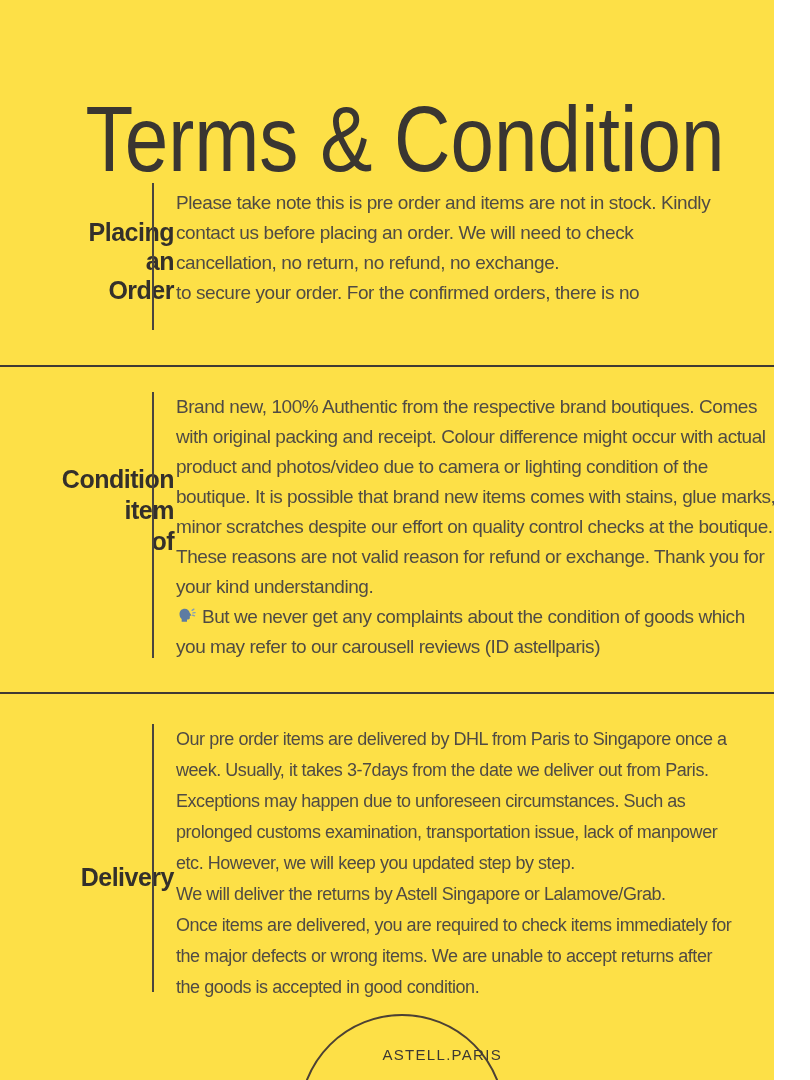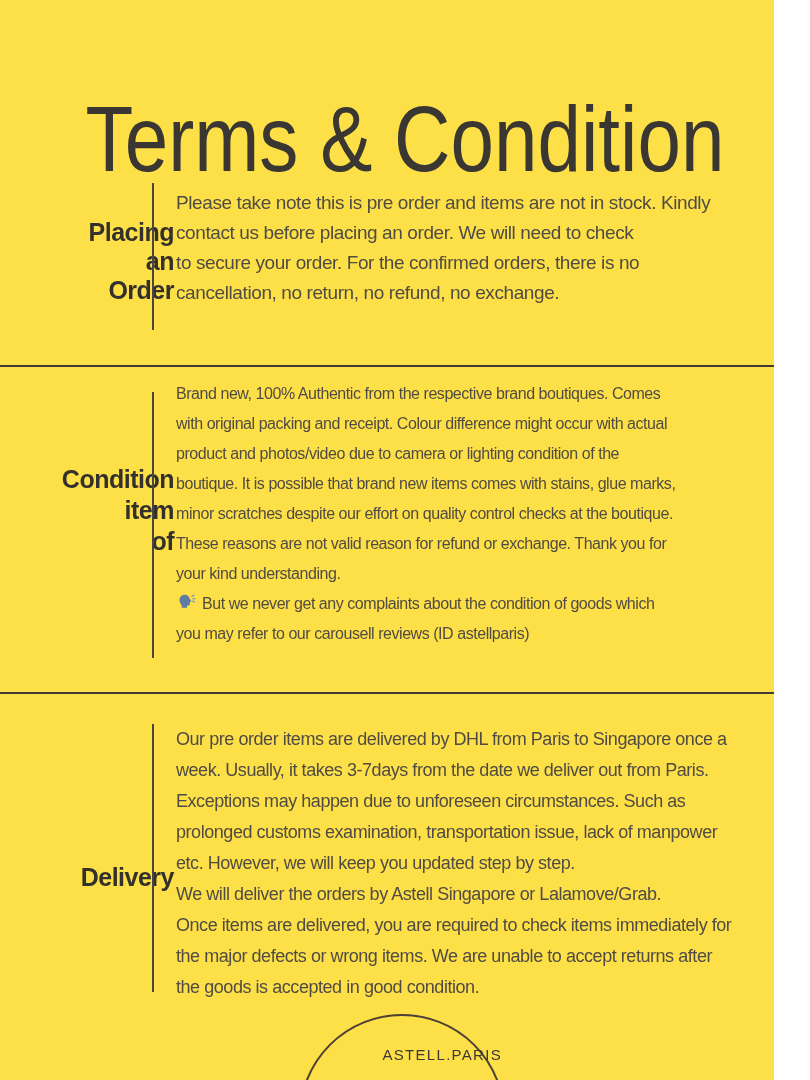--- a/index.html
+++ b/index.html
@@ -46,21 +46,21 @@
   }
   #s1-vline { top: 183px; height: 147px; }
   #s2-vline { top: 392px; height: 266px; }
   #s3-vline { top: 724px; height: 268px; }
   .body-block {
     position: absolute;
     left: 176px;
     color: #504b44;
   }
   #s1-body { top: 188px; font-size: 19px; line-height: 30px; letter-spacing: -0.4px; }
-  #s2-body { top: 379px; font-size: 16px; line-height: 30px; letter-spacing: -0.45px; }
+  #s2-body { top: 392px; font-size: 19px; line-height: 30px; letter-spacing: -0.45px; }
   #s3-body { top: 724px; font-size: 18px; line-height: 31px; letter-spacing: -0.45px; }
   .line { white-space: nowrap; }
   .divider {
     position: absolute;
     left: 0;
     width: 790px;
     height: 2px;
     background: #3f3a33;
   }
   #divider-1 { top: 365px; }
@@ -100,22 +100,22 @@
 
   <div class="label" id="s1-label">
     <div>Placing</div>
     <div>an</div>
     <div>Order</div>
   </div>
   <div class="vline" id="s1-vline"></div>
   <div class="body-block" id="s1-body">
     <div class="line">Please take note this is pre order and items are not in stock. Kindly</div>
     <div class="line">contact us before placing an order. We will need to check</div>
+    <div class="line">cancellation, no return, no refund, no exchange.</div>
     <div class="line">to secure your order. For the confirmed orders, there is no</div>
-    <div class="line">cancellation, no return, no refund, no exchange.</div>
   </div>
 
   <div class="divider" id="divider-1"></div>
 
   <div class="label" id="s2-label">
     <div>Condition</div>
     <div>item</div>
     <div>of</div>
   </div>
   <div class="vline" id="s2-vline"></div>
@@ -143,21 +143,21 @@
   <div class="label" id="s3-label">
     <div>Delivery</div>
   </div>
   <div class="vline" id="s3-vline"></div>
   <div class="body-block" id="s3-body">
     <div class="line">Our pre order items are delivered by DHL from Paris to Singapore once a</div>
     <div class="line">week. Usually, it takes 3-7days from the date we deliver out from Paris.</div>
     <div class="line">Exceptions may happen due to unforeseen circumstances. Such as</div>
     <div class="line">prolonged customs examination, transportation issue, lack of manpower</div>
     <div class="line">etc. However, we will keep you updated step by step.</div>
-    <div class="line">We will deliver the orders by Astell Singapore or Lalamove/Grab.</div>
+    <div class="line">We will deliver the returns by Astell Singapore or Lalamove/Grab.</div>
     <div class="line">Once items are delivered, you are required to check items immediately for</div>
     <div class="line">the major defects or wrong items. We are unable to accept returns after</div>
     <div class="line">the goods is accepted in good condition.</div>
   </div>
 
   <div class="footer-circle"></div>
   <div class="brand">ASTELL.PARIS</div>
 
 </div>
 

